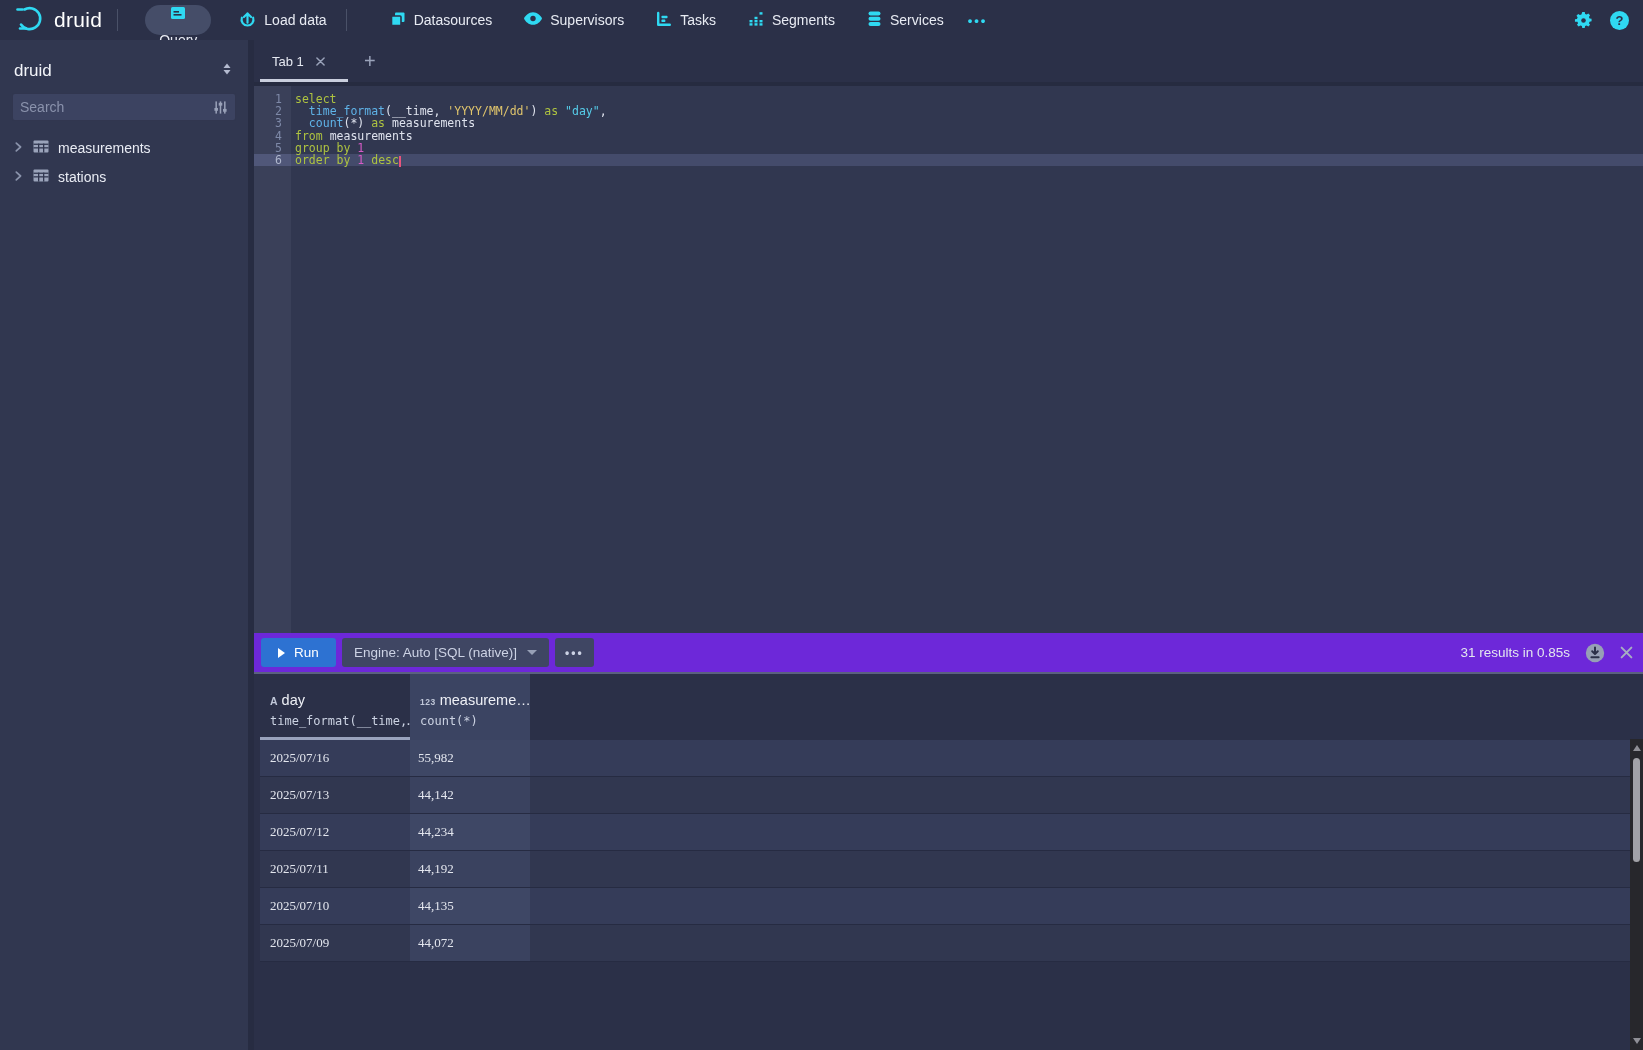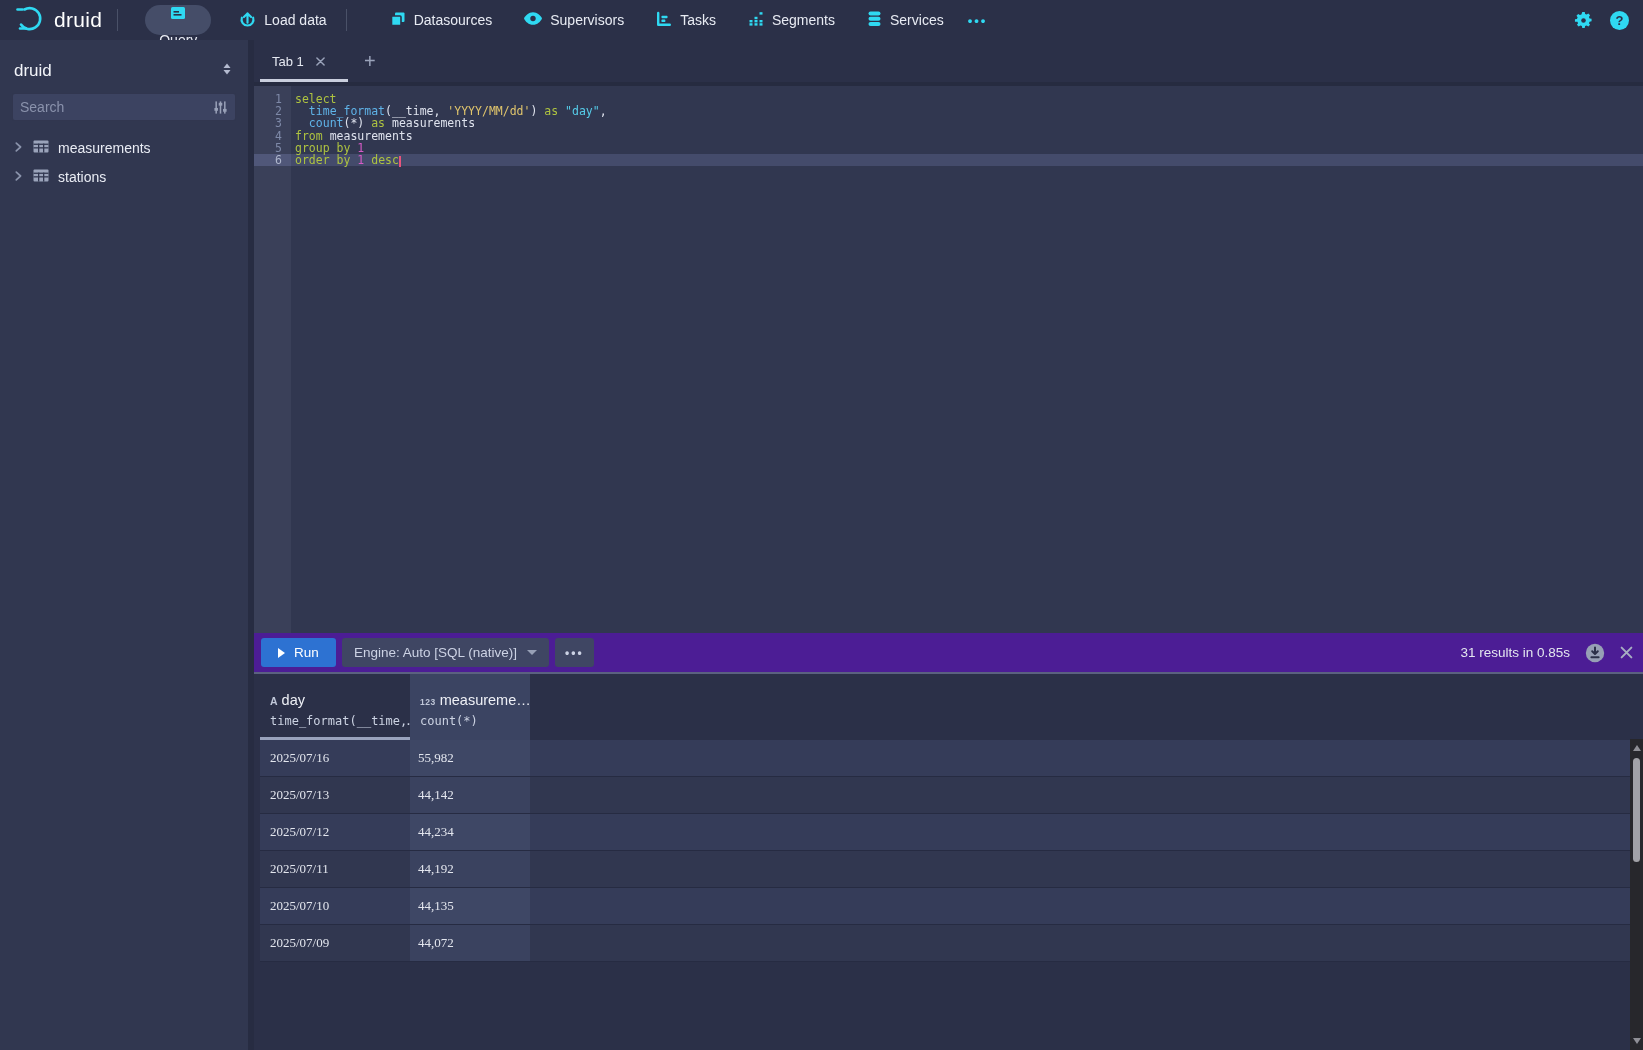--- a/index.html
+++ b/index.html
@@ -57,21 +57,21 @@
   .line.active { background:#444b6b; }
   .line.active .ln { background:#505779; color:#aeb6cc; }
   .tk-kw  { color:#aec340; }
   .tk-fn  { color:#5fb3e8; }
   .tk-str { color:#e0c56c; }
   .tk-qid { color:#56cdea; }
   .tk-num { color:#d65bc7; }
   .tk-pl  { color:#dfe3ee; }
   .cursor { display:inline-block; width:2px; height:11px; background:#e8547c; vertical-align:text-bottom; }
   
-  .runbar { height:41px; flex:0 0 41px; background:#4c1d95; border-bottom:2px solid #5b6180;
+  .runbar { height:41px; flex:0 0 41px; background:#6d28d9; border-bottom:2px solid #5b6180;
     display:flex; align-items:center; padding:0 10px 0 7px; }
   .btn { height:29px; border:none; border-radius:3px; display:flex; align-items:center;
     font-family:"Liberation Sans", sans-serif; font-size:13.5px; cursor:pointer; }
   .btn-run { width:75px; background:#2d72d2; color:#ffffff; justify-content:center; gap:9px; }
   .btn-engine { margin-left:6px; background:#3f4663; color:#ccd2e4; padding:0 12px; gap:10px; }
   .btn-more { margin-left:6px; background:#3f4663; color:#ccd2e4; padding:0 10px;
     letter-spacing:2px; font-weight:bold; font-size:12px; }
   .caret-down { width:0; height:0; border-left:5px solid transparent; border-right:5px solid transparent;
     border-top:5px solid #98a0b6; }
   .play-tri { width:0; height:0; border-top:5px solid transparent; border-bottom:5px solid transparent;

